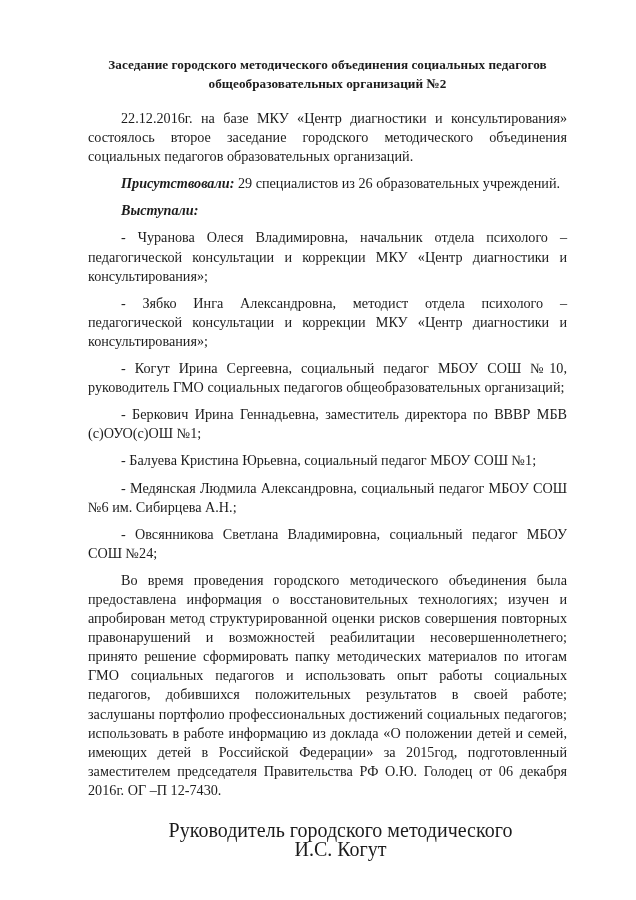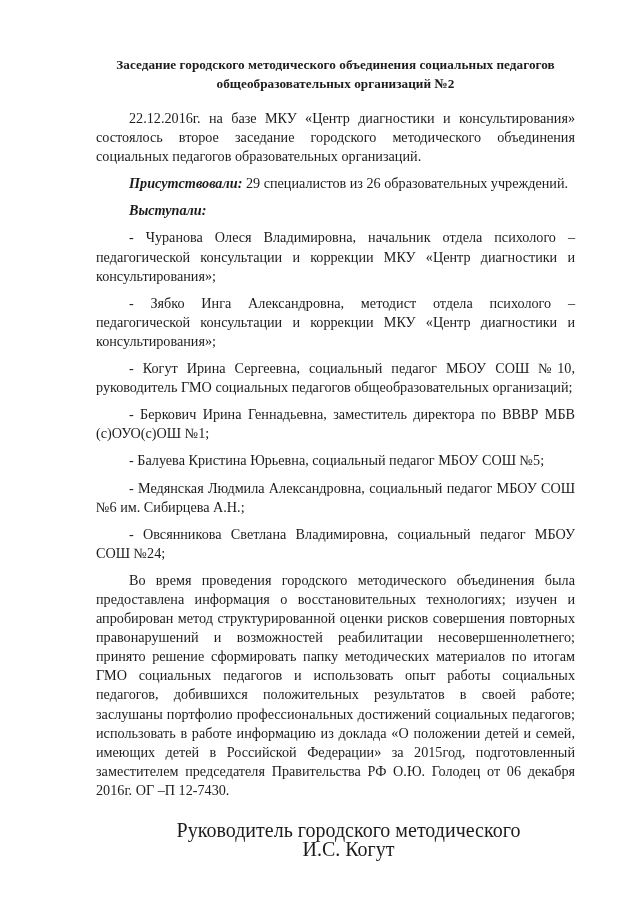--- a/index.html
+++ b/index.html
@@ -18,21 +18,21 @@
   .page {
     position: relative;
     width: 636px;
     height: 900px;
     background: #ffffff;
     box-sizing: border-box;
   }
 
   .content {
     position: absolute;
-    left: 88px;
+    left: 80px;
     top: 55px;
     width: 495px;
   }
 
   .doc-title {
     text-align: center;
     font-weight: bold;
     font-size: 13.2px;
     line-height: 19px;
     letter-spacing: 0.05px;
@@ -84,21 +84,21 @@
     <p class="para indent">22.12.2016г. на базе МКУ  «Центр диагностики и консультирования» состоялось второе заседание городского методического объединения социальных педагогов образовательных организаций.</p>
 
     <p class="para indent"><span class="lead">Присутствовали:</span><span> 29 специалистов из 26 образовательных учреждений.</span></p>
 
     <p class="para indent lead">Выступали:</p>
 
     <p class="para indent">- Чуранова Олеся Владимировна, начальник отдела психолого – педагогической консультации и коррекции МКУ «Центр диагностики и консультирования»;</p>
     <p class="para indent">- Зябко Инга Александровна, методист отдела психолого – педагогической консультации и коррекции МКУ «Центр диагностики и консультирования»;</p>
     <p class="para indent">- Когут Ирина Сергеевна, социальный педагог МБОУ СОШ №10, руководитель ГМО социальных педагогов общеобразовательных организаций;</p>
     <p class="para indent">- Беркович Ирина Геннадьевна, заместитель директора по ВВВР МБВ (с)ОУО(с)ОШ №1;</p>
-    <p class="para indent">- Балуева Кристина Юрьевна, социальный педагог МБОУ СОШ №5;</p>
+    <p class="para indent">- Балуева Кристина Юрьевна, социальный педагог МБОУ СОШ №1;</p>
     <p class="para indent">- Медянская Людмила Александровна, социальный педагог МБОУ СОШ №6 им. Сибирцева А.Н.;</p>
     <p class="para indent">- Овсянникова Светлана Владимировна, социальный педагог МБОУ СОШ №24;</p>
 
     <p class="para indent">Во время проведения городского методического объединения была предоставлена информация о восстановительных технологиях; изучен  и апробирован метод структурированной оценки рисков совершения повторных правонарушений и возможностей реабилитации несовершеннолетнего; принято решение сформировать папку методических материалов по итогам ГМО социальных педагогов и  использовать опыт работы социальных педагогов, добившихся положительных результатов в своей работе; заслушаны портфолио профессиональных достижений социальных педагогов; использовать в работе информацию из доклада «О положении детей и семей, имеющих детей в Российской Федерации» за 2015год, подготовленный заместителем председателя Правительства РФ О.Ю. Голодец от 06 декабря 2016г. ОГ –П 12-7430.</p>
 
     <div class="sig">
       <span>Руководитель городского методического</span>
       <span>И.С. Когут</span>
     </div>
 

